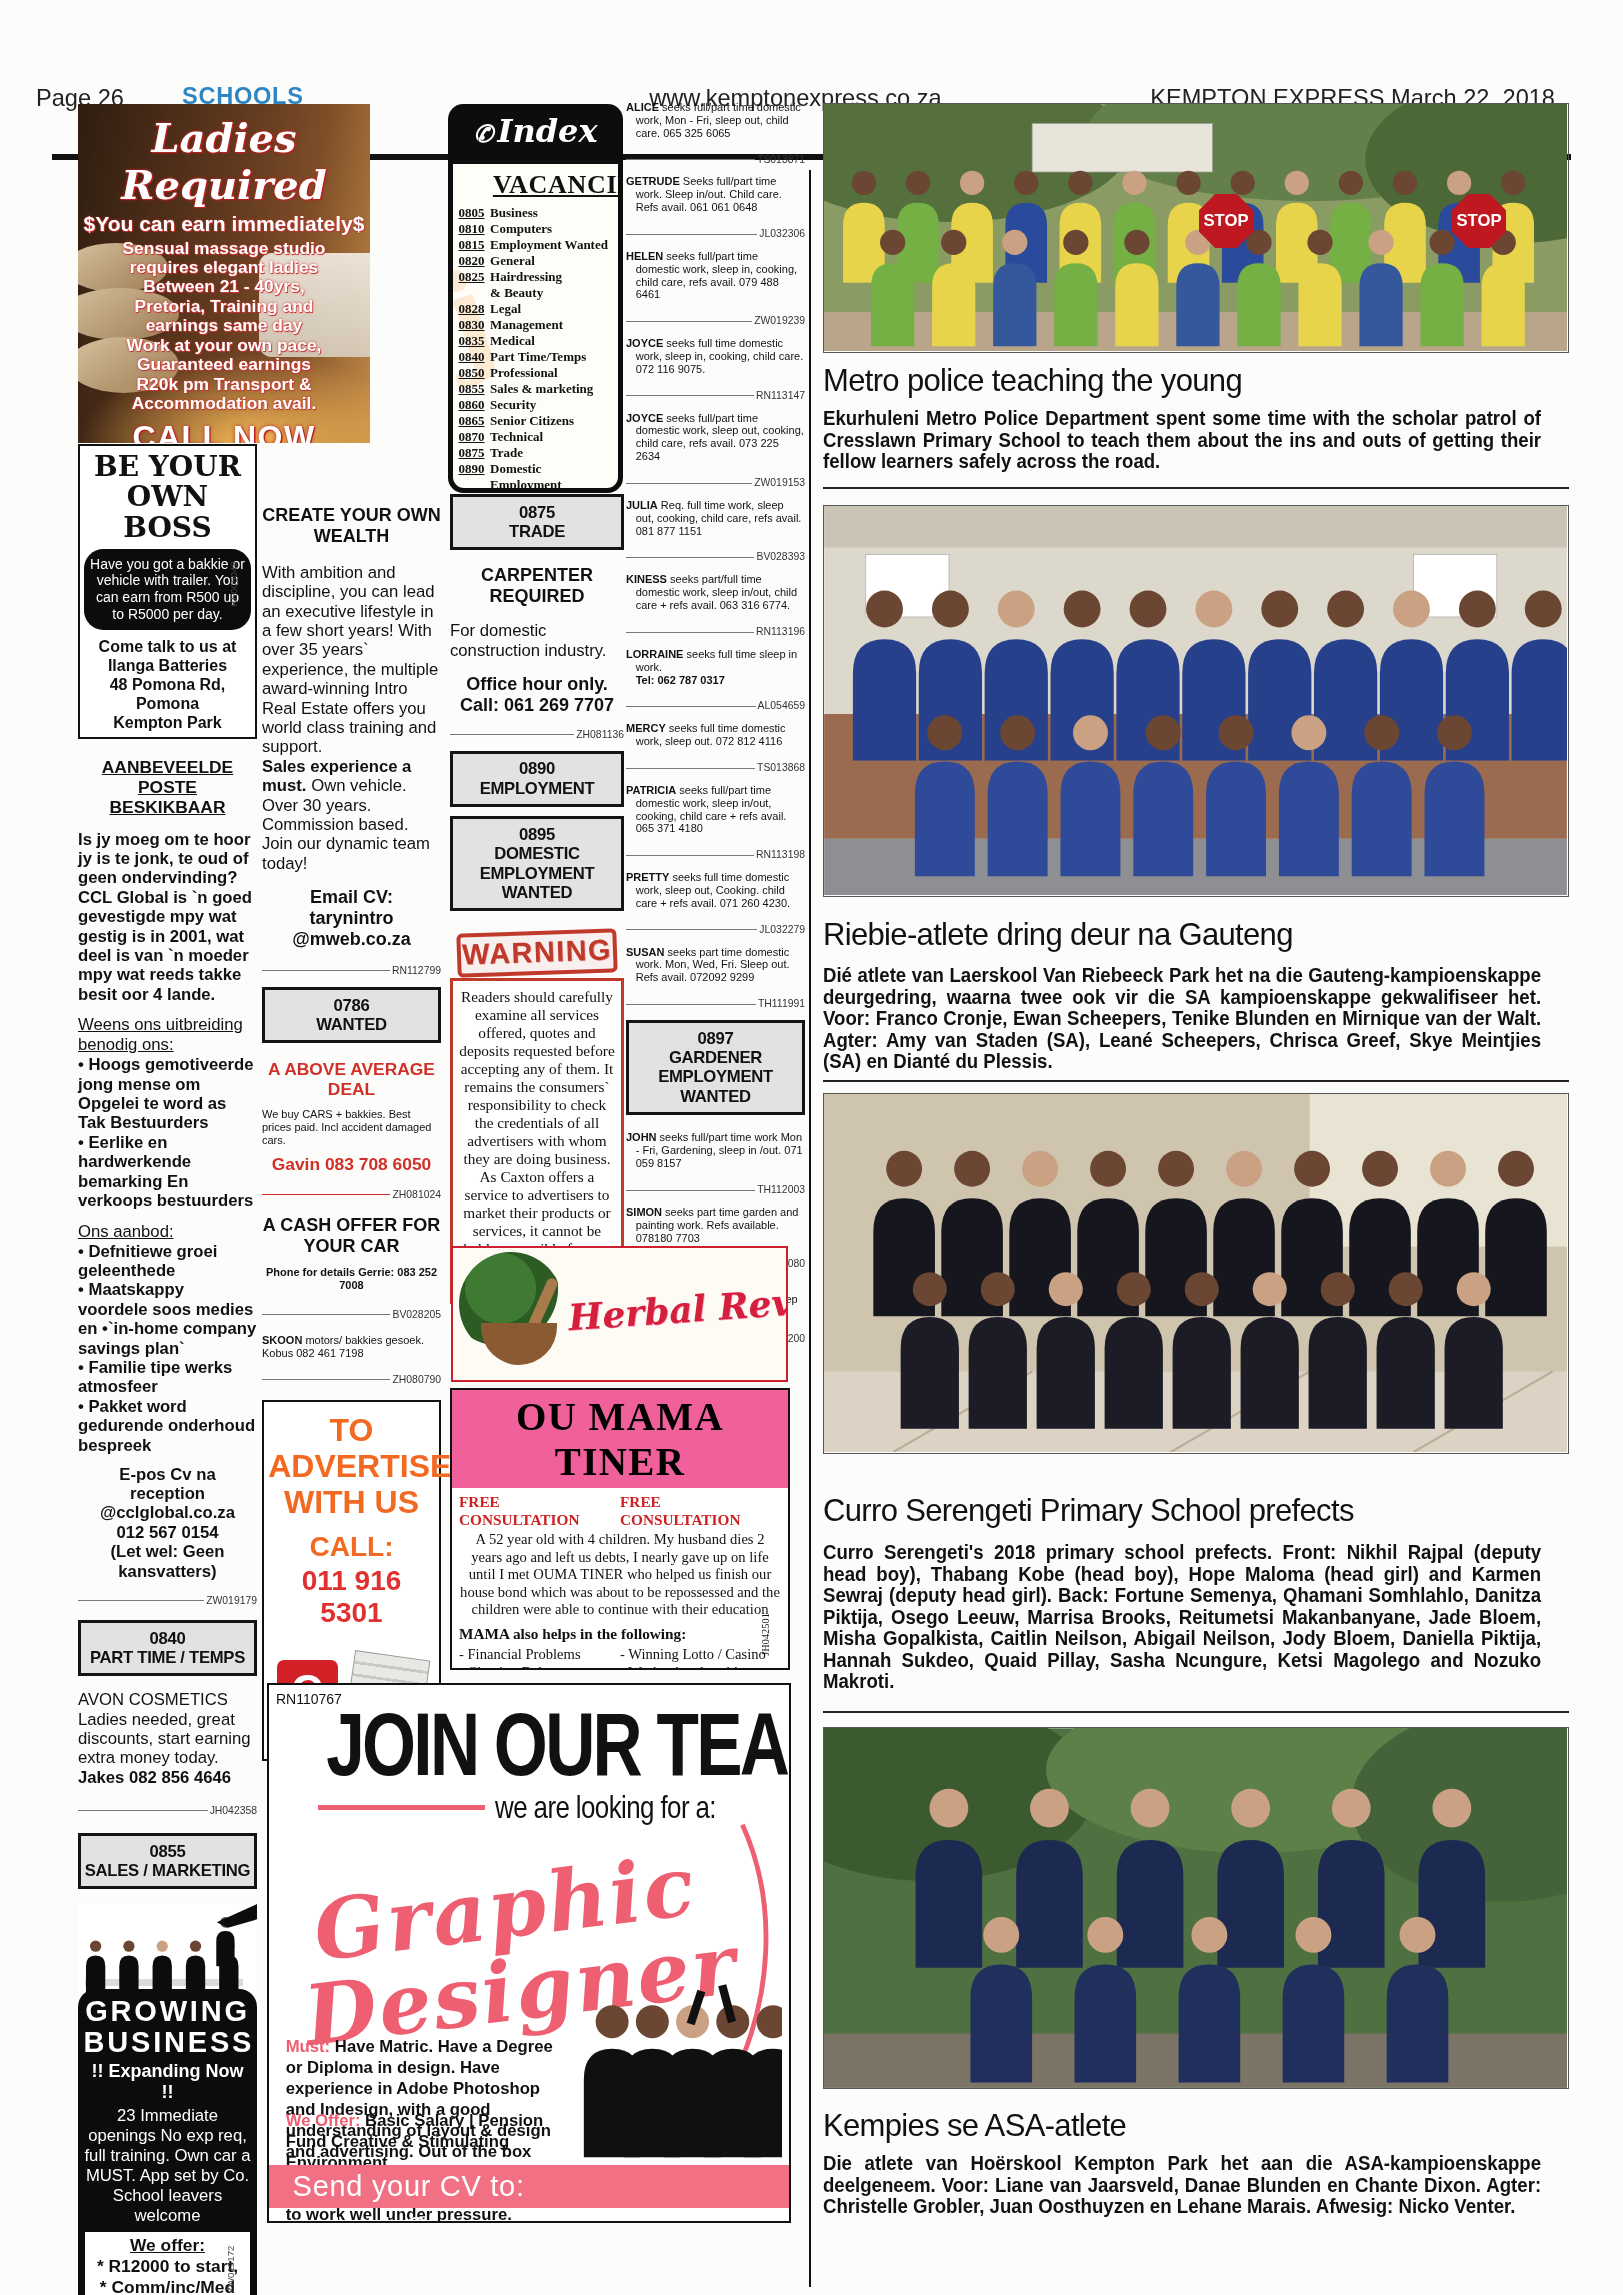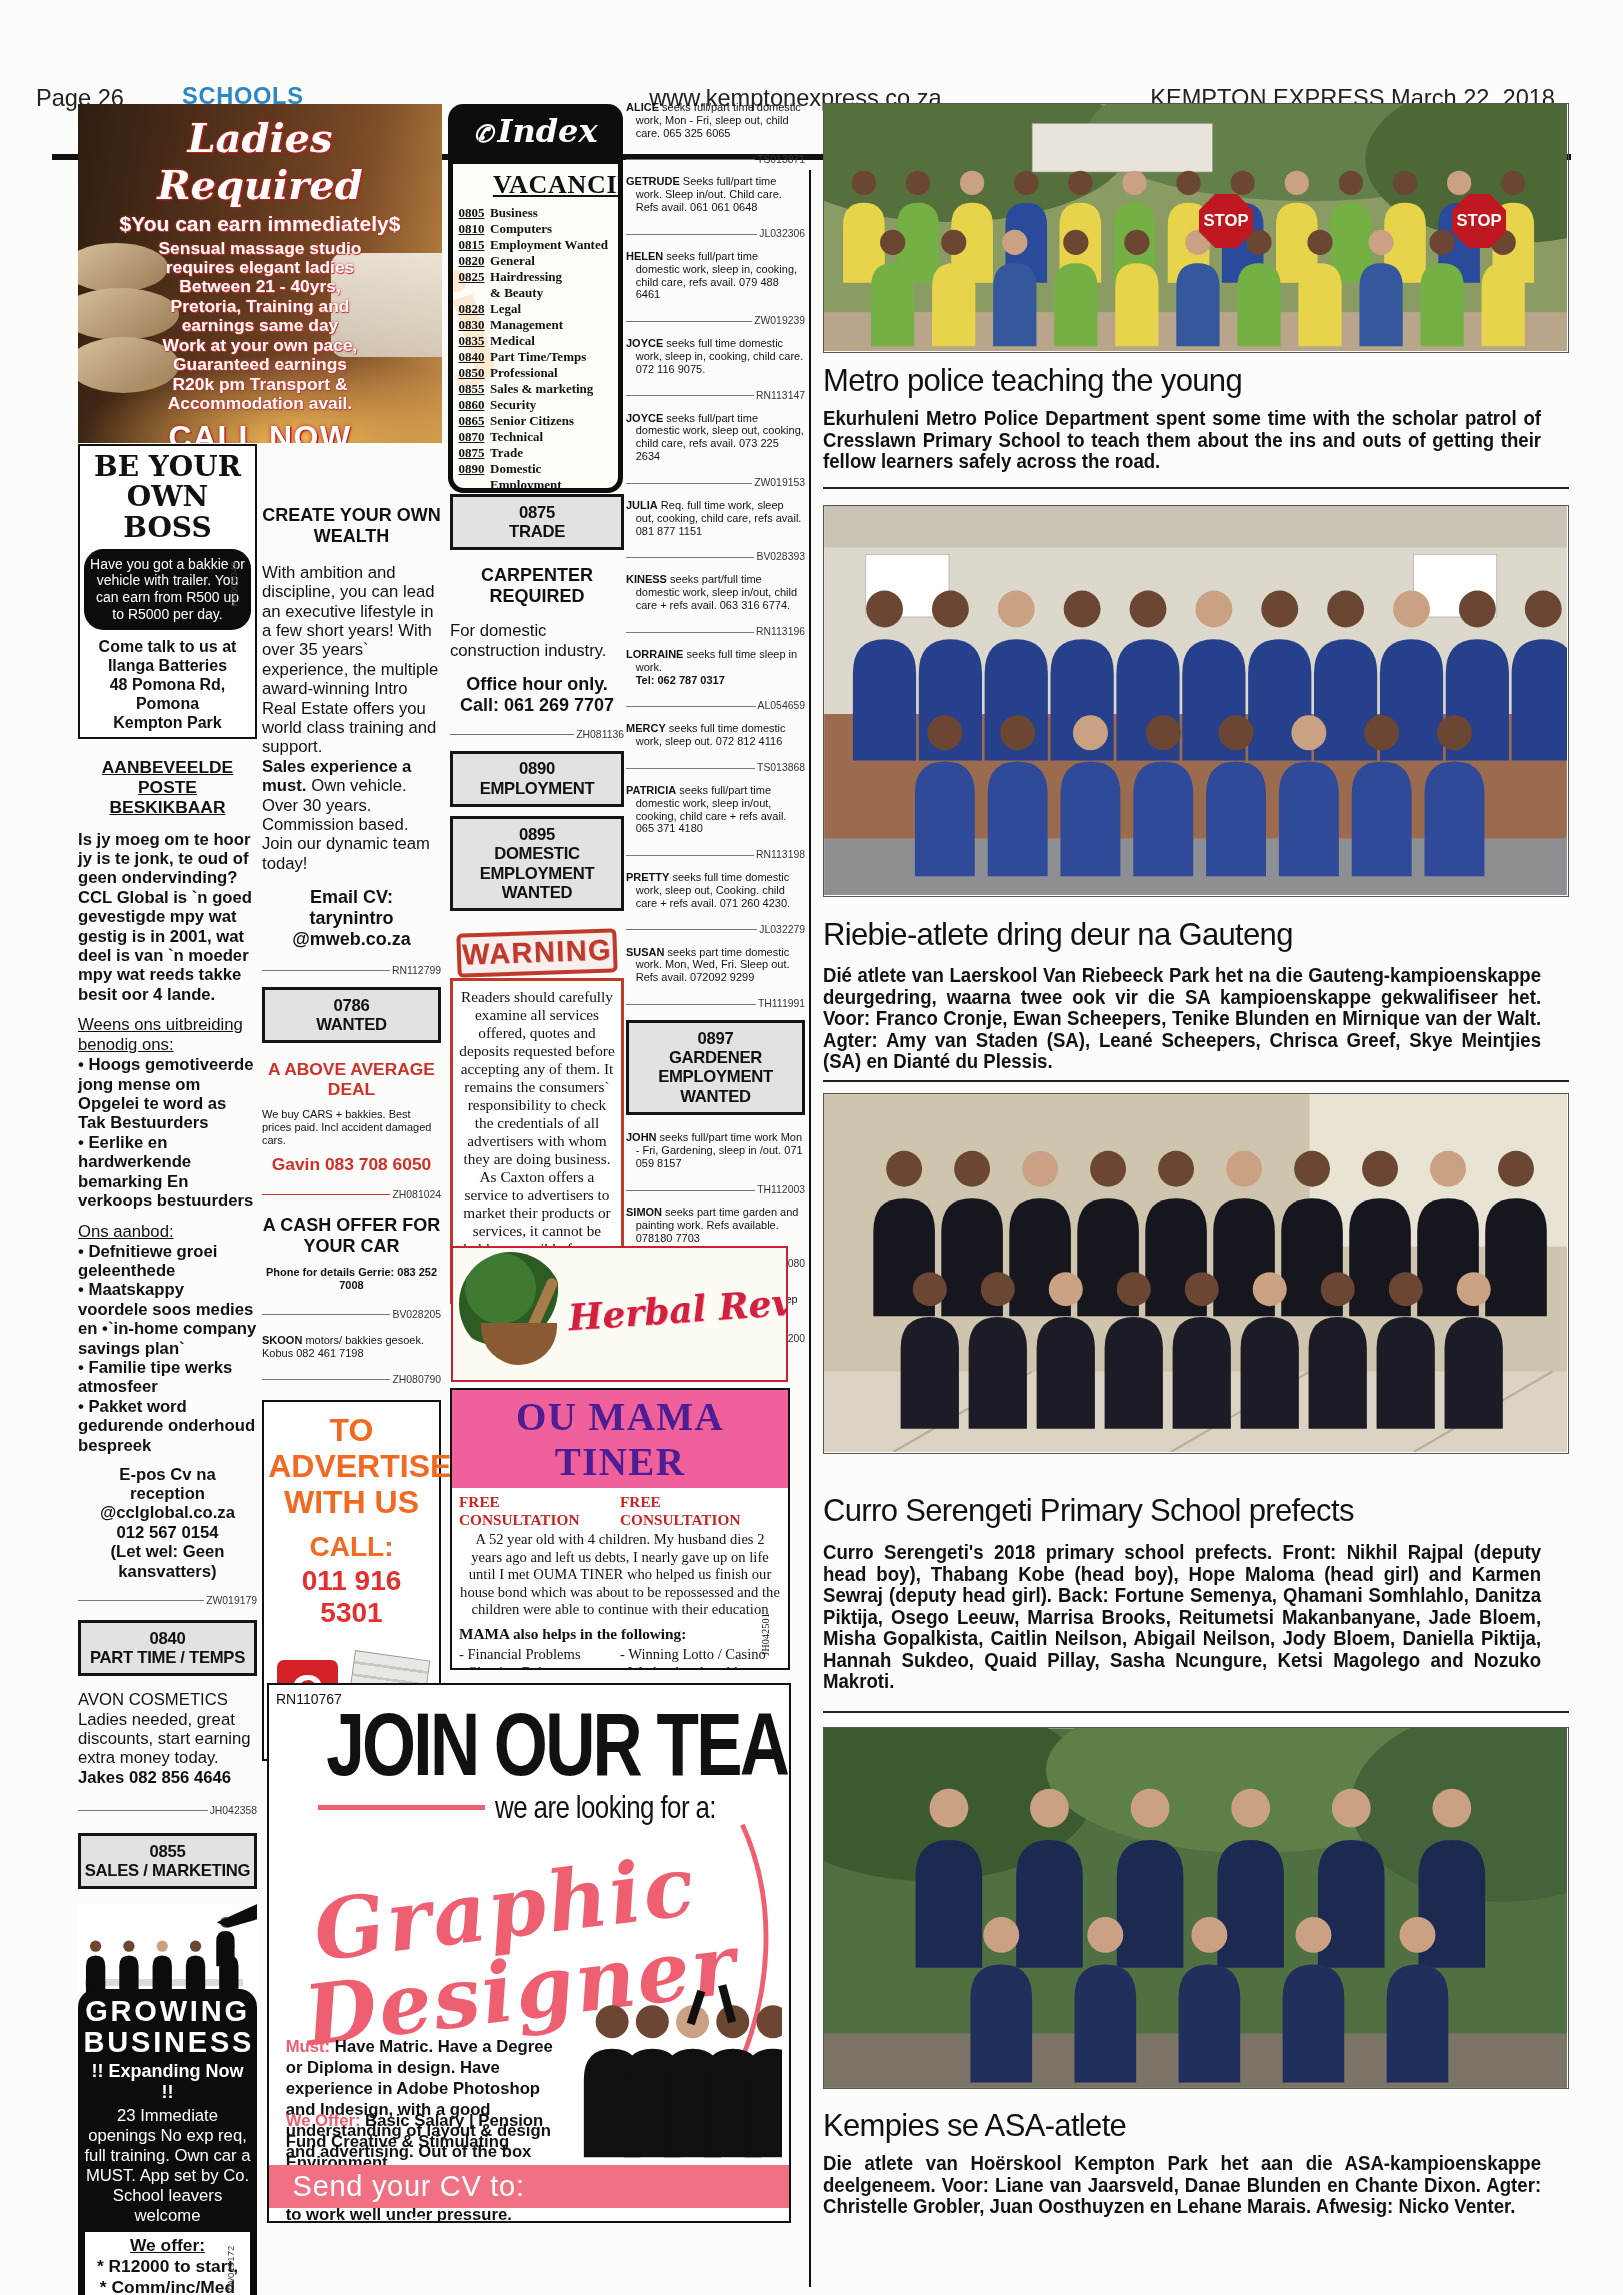--- a/index.html
+++ b/index.html
@@ -19,21 +19,21 @@
   .catbox{border:3.5px solid #141414;background:#e2e2e0;text-align:center;font-weight:bold;font-size:16.7px;line-height:19.4px;padding:5.6px 2.8px;white-space:pre-line;letter-spacing:-0.3px;}
   .cl{font-size:11px;line-height:1.17;margin-bottom:9.7px;}
   .cl .nm{font-weight:bold;}
   .cl .body{padding-left:9.7px;text-indent:-9.7px;display:block;}
   .cl .tel{font-weight:bold;padding-left:9.7px;}
   .adhead{font-weight:bold;text-align:center;font-size:18px;line-height:1.15;}
   .adbody{font-size:11px;line-height:1.17;}
   .ctr{text-align:center;}
   .b{font-weight:bold;}
   
-  .ladies{position:absolute;left:78px;top:104px;width:364px;height:339px;color:#fff;text-align:center;overflow:hidden;background:linear-gradient(100deg,#2e1d10 0%,#4c2d18 28%,#643c20 52%,#7e4e28 72%,#c08a46 100%);}
+  .ladies{position:absolute;left:78px;top:104px;width:292px;height:339px;color:#fff;text-align:center;overflow:hidden;background:linear-gradient(100deg,#2e1d10 0%,#4c2d18 28%,#643c20 52%,#7e4e28 72%,#c08a46 100%);}
   .ladies:after{content:"";position:absolute;left:0;bottom:0;width:100%;height:90px;background:radial-gradient(ellipse at 60% 100%, rgba(250,190,90,.95), rgba(120,60,20,0) 70%);}
   .ladies .stone{position:absolute;border-radius:50%;background:linear-gradient(145deg,#d8c3a0,#9a7b52);}
   .ladies .towel{position:absolute;right:-21px;top:149px;width:132px;height:104px;border-radius:12.5px;background:linear-gradient(#f4efe6,#d8cfc0);opacity:.9;}
   .lad-in{position:relative;z-index:2;}
   .lad-title{font-family:"DejaVu Serif",serif;font-style:italic;font-weight:bold;font-size:40px;margin-top:9.7px;color:#fff;text-shadow:0 0 2.1px #b22,0 0 3.5px #b22,1.4px 1.4px 0 #b22;}
   .lad-line1{font-size:21px;font-weight:bold;margin-top:4.2px;text-shadow:0 0 2.8px #c33,0.7px 0.7px 0 #c33;}
   .lad-lines{font-size:17.4px;line-height:19.4px;font-weight:bold;margin-top:2.8px;text-shadow:0 0 2.8px #c33,0.7px 0.7px 0 #c33;}
   .lad-call{font-size:32px;font-weight:bold;margin-top:5.6px;letter-spacing:1.4px;text-shadow:0 0 4.2px #b22,1.4px 1.4px 0 #b22;}
   
   .indexbox{position:absolute;left:448px;top:104px;width:175px;height:389px;border-radius:15.3px;background:#0d0d0d;overflow:hidden;}
@@ -97,21 +97,21 @@
   .warnstamp{margin:19.4px auto 0;width:160px;border:4.2px solid #c03a2c;border-radius:5.6px;color:#c03a2c;text-align:center;font-size:29px;font-weight:900;letter-spacing:1.4px;transform:rotate(-2deg);padding:1.4px 0;background:rgba(192,58,44,.06);text-shadow:0.7px 0.7px 0 rgba(192,58,44,.4);}
   .warnbox{border:3.5px solid #c03a2c;background:#fff;margin-top:4.2px;padding:7px 5.6px;font-family:"Liberation Serif",serif;font-size:15.3px;line-height:18px;text-align:center;}
   
   .herbal{position:absolute;left:451px;top:1246px;width:337px;height:136px;border:2.8px solid #cc2030;background:#fdfbf4;overflow:hidden;}
   .herb-plant{position:absolute;left:5.6px;top:4.2px;width:104px;height:104px;background:radial-gradient(circle at 40% 35%,#3f7a33 0 38%,#2c5c24 39% 62%,rgba(0,0,0,0) 63%);border-radius:50%;}
   .herb-mortar{position:absolute;left:28px;top:75px;width:76px;height:42px;background:#8a5a32;border-radius:0 0 38px 38px;}
   .herb-pestle{position:absolute;left:83px;top:28px;width:11px;height:62px;background:#a97b4a;border-radius:5.6px;transform:rotate(24deg);}
   .herb-script{position:absolute;left:115px;top:38px;font-family:"DejaVu Serif",serif;font-style:italic;font-weight:bold;font-size:36px;color:#d4203c;transform:rotate(-4deg);white-space:nowrap;text-shadow:0.7px 0.7px 0 #f9b;}
   
   .oumama{position:absolute;left:450px;top:1388px;width:340px;height:282px;border:2.8px solid #111;background:#fff;overflow:hidden;}
-  .om-bar{background:#f0609a;color:#4c1d95;text-align:center;font-family:"Liberation Serif",serif;font-weight:bold;font-size:39px;letter-spacing:1.4px;padding:4.2px 0;}
+  .om-bar{background:#f0609a;color:#000000;text-align:center;font-family:"Liberation Serif",serif;font-weight:bold;font-size:39px;letter-spacing:1.4px;padding:4.2px 0;}
   .om-free{display:flex;justify-content:space-between;color:#cc2222;font-family:"Liberation Serif",serif;font-weight:bold;font-size:15.3px;padding:4.2px 7px 0;}
   .om-p{font-family:"Liberation Serif",serif;font-size:14.6px;line-height:17.4px;text-align:center;padding:2.8px 7px 0;}
   .om-h{font-family:"Liberation Serif",serif;font-weight:bold;font-size:15.3px;padding:7px 7px 0;}
   .om-cols{display:flex;padding:1.4px 7px 0;}
   .om-cols>div{flex:1;font-family:"Liberation Serif",serif;font-size:14.6px;line-height:18px;}
   .om-code{position:absolute;right:1.4px;bottom:28px;transform:rotate(-90deg);font-size:10.4px;font-family:"Liberation Serif",serif;}
   
   .join{position:absolute;left:267px;top:1683px;width:524px;height:540px;border:2.1px solid #111;background:#fff;overflow:hidden;}
   .join-ref{position:absolute;left:7px;top:5.6px;font-size:14px;}
   .join-title{margin-top:18px;text-align:center;font-size:89px;font-weight:900;letter-spacing:-3.5px;line-height:83px;transform:scaleX(.78);white-space:nowrap;}

